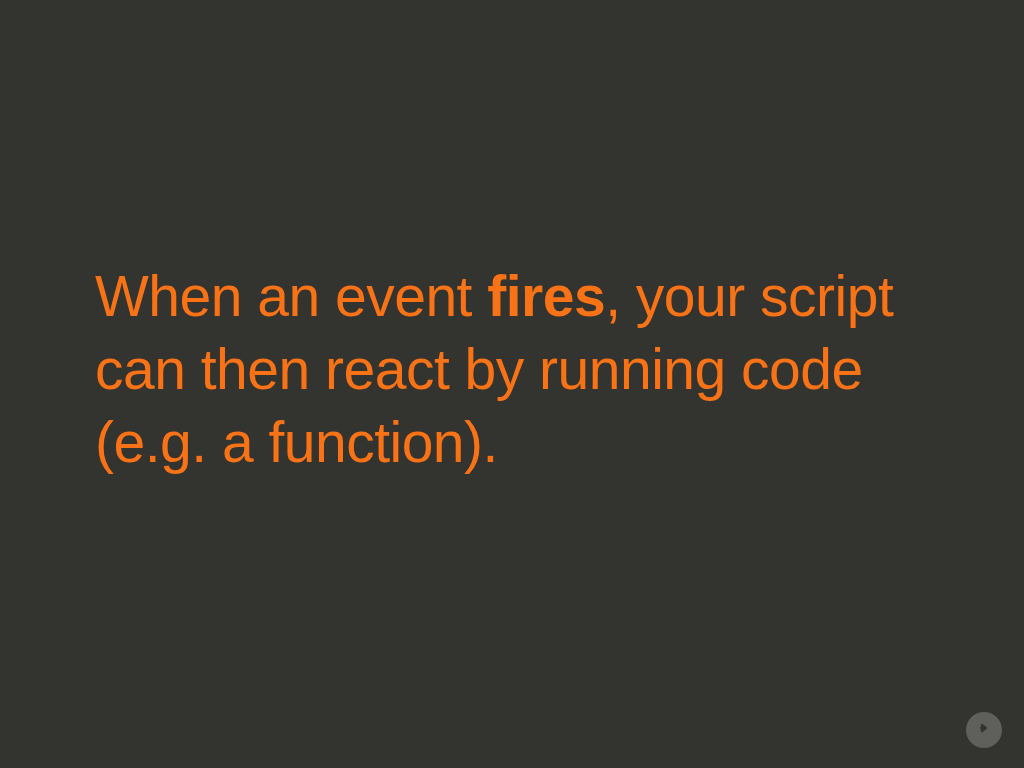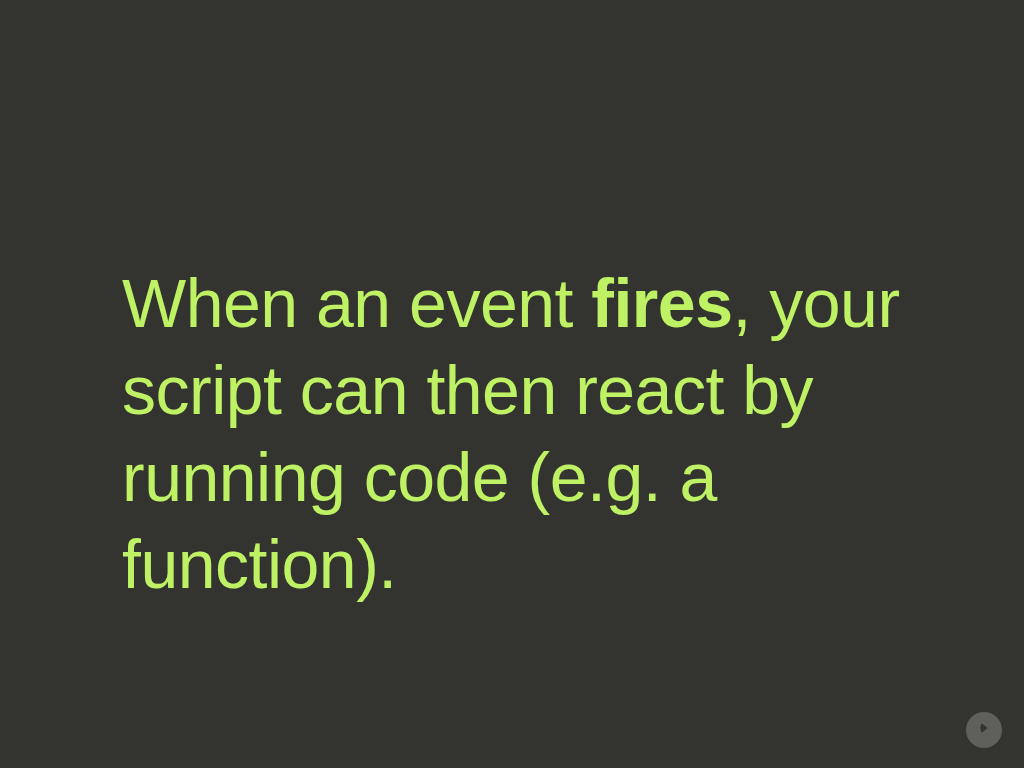--- a/index.html
+++ b/index.html
@@ -13,25 +13,24 @@
       background-color: #333330;
       font-family: Arial, Helvetica, sans-serif;
       position: relative;
       overflow: hidden;
     }
     .slide-content {
       position: absolute;
       left: 95px;
       top: 260px;
       right: 50px;
-      color: #bef264;
-      font-size: 68px;
+      color: #f97316;
+      font-size: 57px;
       line-height: 1.28;
       letter-spacing: -0.5px;
-      margin-left: 27px;
     }
     .bold {
       font-weight: bold;
     }
     .next-button {
       position: absolute;
       bottom: 20px;
       right: 22px;
       width: 36px;
       height: 36px;

